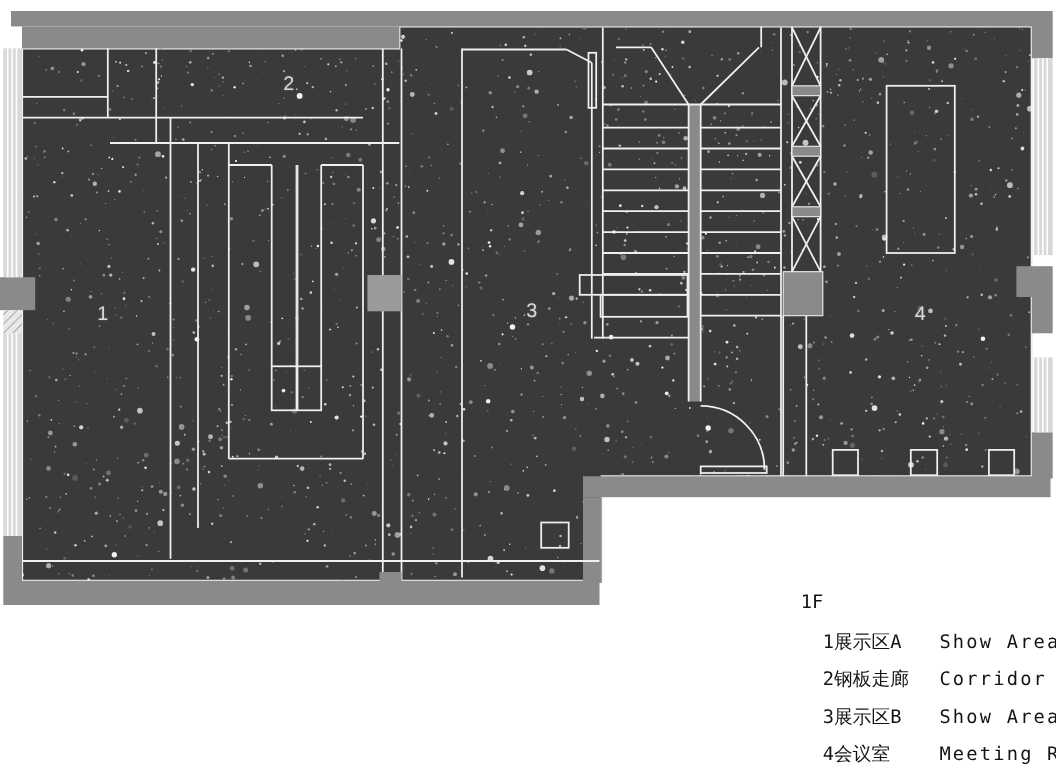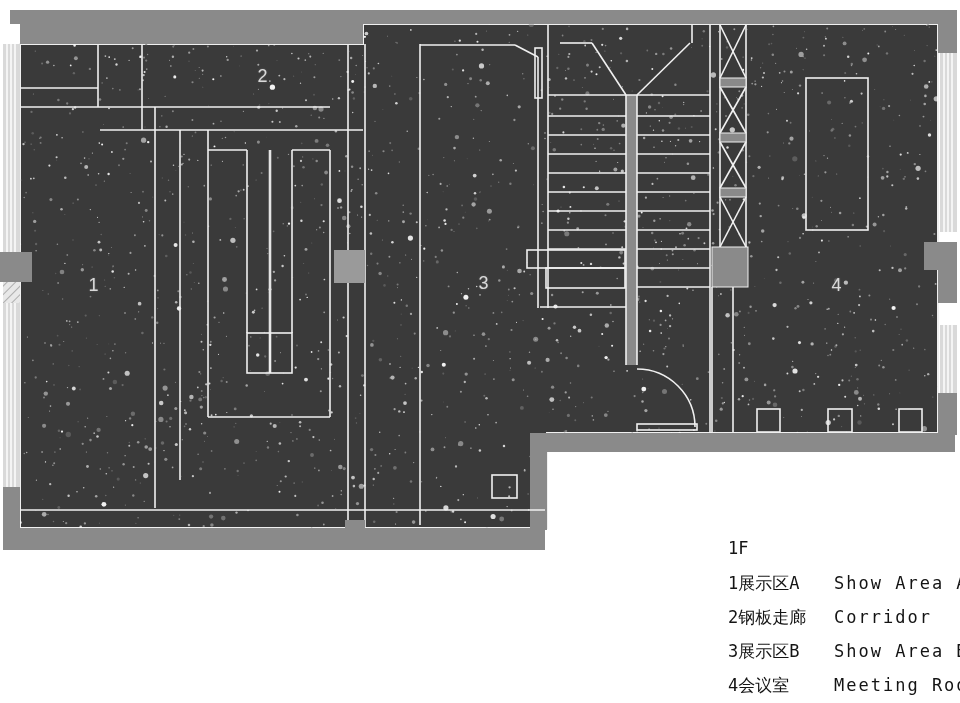--- a/index.html
+++ b/index.html
@@ -6,21 +6,21 @@
   .stage{position:relative;width:960px;height:703px;background:#ffffff;overflow:hidden;
          font-family:"Liberation Sans",sans-serif;}
   .plan-svg{position:absolute;left:0;top:0;}
   .room-num{position:absolute;color:#d9d9d9;font-size:18px;letter-spacing:1px;
             transform:translate(-50%,-50%);font-family:"Liberation Sans",sans-serif;
             text-shadow:0 0 2px rgba(255,255,255,.25);}
   .legend{position:absolute;left:728px;top:538px;color:#141414;
           font-family:"DejaVu Sans Mono","Liberation Mono",monospace;}
   .legend-floor{font-size:17px;height:34px;}
   .legend-row{height:34px;font-size:17px;white-space:nowrap;}
-  .legend-row .zh{display:inline-block;min-width:100px;}
+  .legend-row .zh{display:inline-block;min-width:100px;margin-left:20px;}
   .legend-row .en{display:inline-block;margin-left:6px;letter-spacing:2px;}
 </style>
 </head>
 <body>
 
 <div class="stage">
 
   <svg class="plan-svg" width="960" height="703" viewBox="0 0 960 703">
     <defs>
       <clipPath id="floorClip">

